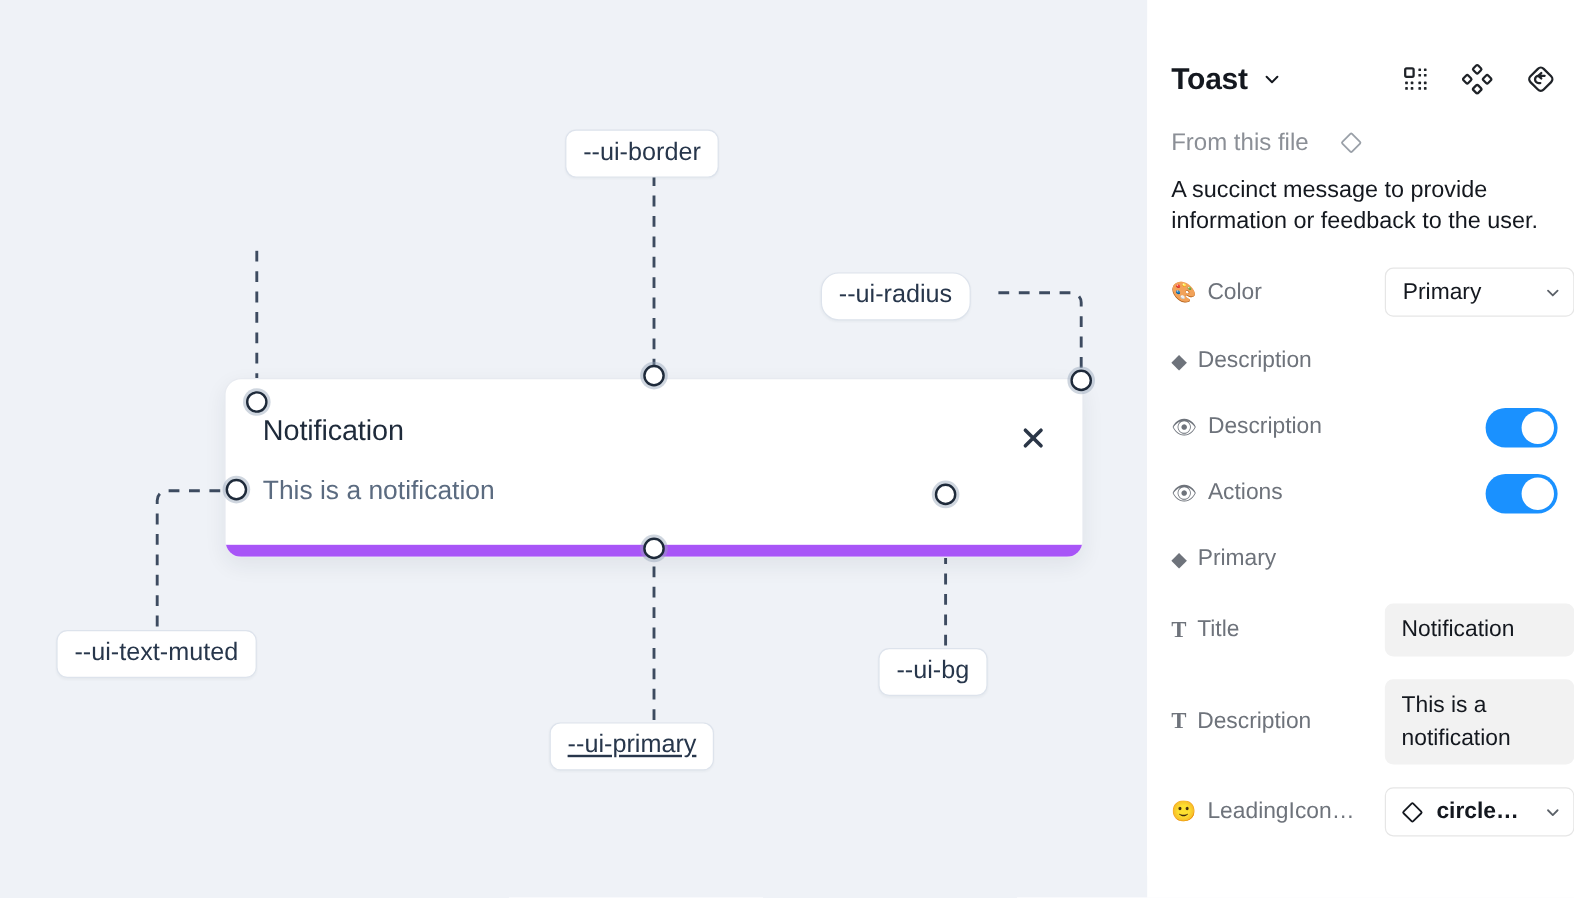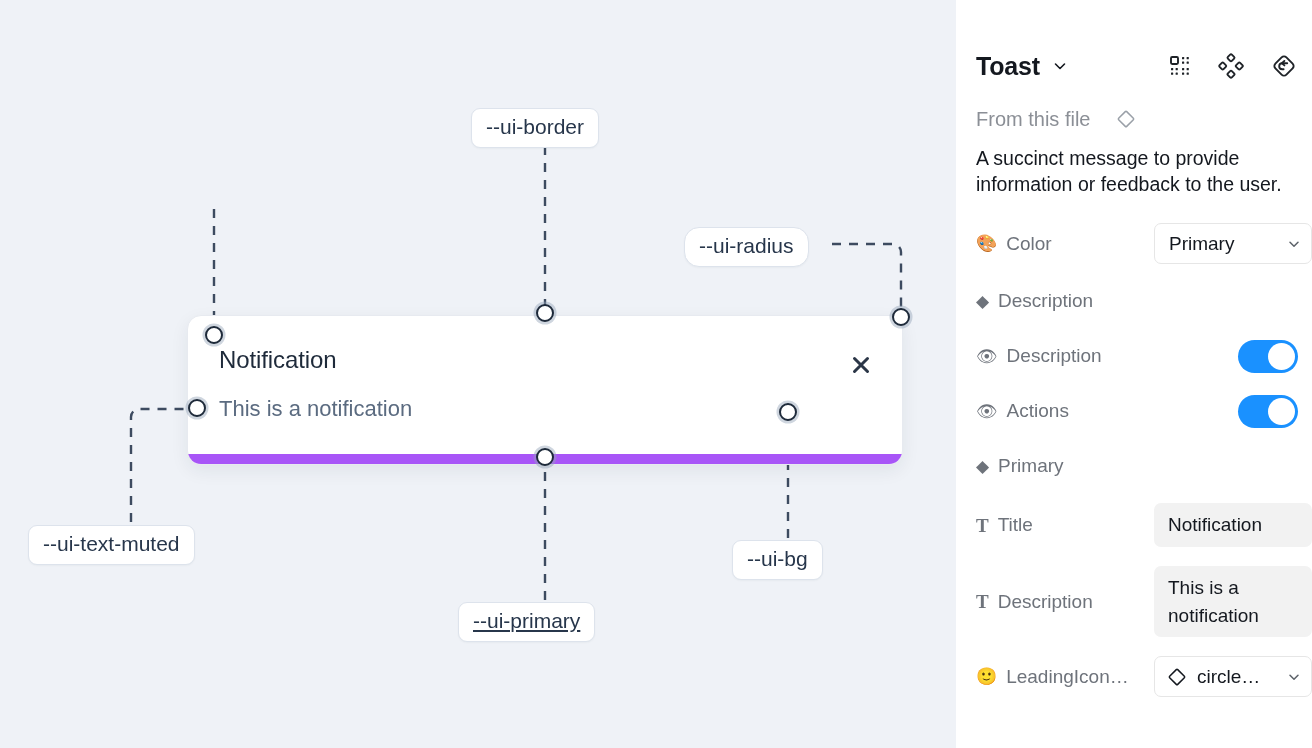--- a/index.html
+++ b/index.html
@@ -211,21 +211,21 @@
         </svg>
       </div>
       <div id="toast-progress"></div>
     </div>
 
     <div class="chip" style="left:471px; top:108px;">--ui-border</div>
 
 
     <div class="chip" style="left:684px; top:227px;border-radius:15px;">--ui-radius</div>
 
-    <div class="chip" style="left:28px; top:525px;">--ui-text-muted</div>
+    <div class="chip" style="left:47px; top:525px;">--ui-text-muted</div>
 
     <div class="chip" style="left:458px; top:602px;text-decoration:underline;">--ui-primary</div>
 
     <div class="chip" style="left:732px; top:540px;">--ui-bg</div>
 
     <div class="handle" style="left:536px; top:304px;"></div>
     <div class="handle" style="left:205px; top:326px;"></div>
     <div class="handle" style="left:892px; top:308px;"></div>
     <div class="handle" style="left:188px; top:399px;"></div>
     <div class="handle" style="left:536px; top:448px;"></div>
@@ -375,21 +375,21 @@
           </div>
         </div>
       </div>
 
       <div class="prop-row">
         <div class="prop-label">
           <span class="prop-emoji">🙂</span>
           <span>LeadingIcon…</span>
         </div>
         <div class="prop-control">
-          <div class="select" style="padding-left:10px;">
+          <div class="select" style="padding-left:10px;font-weight:bold;">
             <span class="sel-pre">
               <svg width="24" height="24" viewBox="0 0 24 24">
                 <rect x="6.3" y="6.3" width="11.4" height="11.4" rx="1" transform="rotate(45 12 12)" fill="none" stroke="#14181f" stroke-width="1.5"></rect>
               </svg>
             </span>
             <span class="sel-val">circle…</span>
             <span class="sel-chev">
               <svg width="14" height="14" viewBox="0 0 14 14">
                 <path d="M3 5.2 L7 9.2 L11 5.2" stroke="#5b6168" stroke-width="1.5" fill="none" stroke-linecap="round" stroke-linejoin="round"></path>
               </svg>

